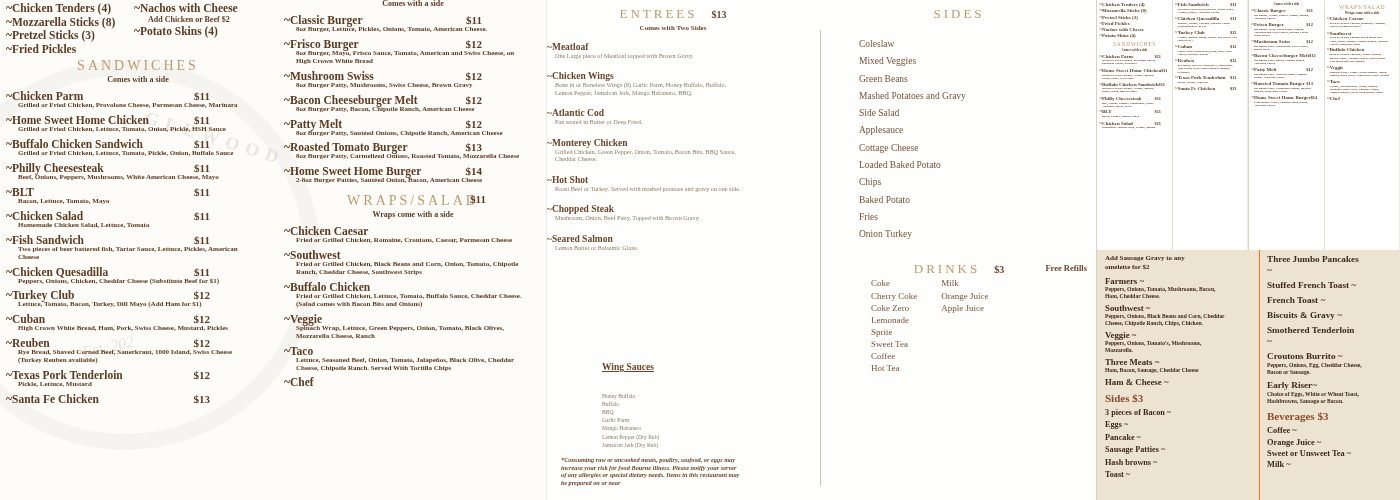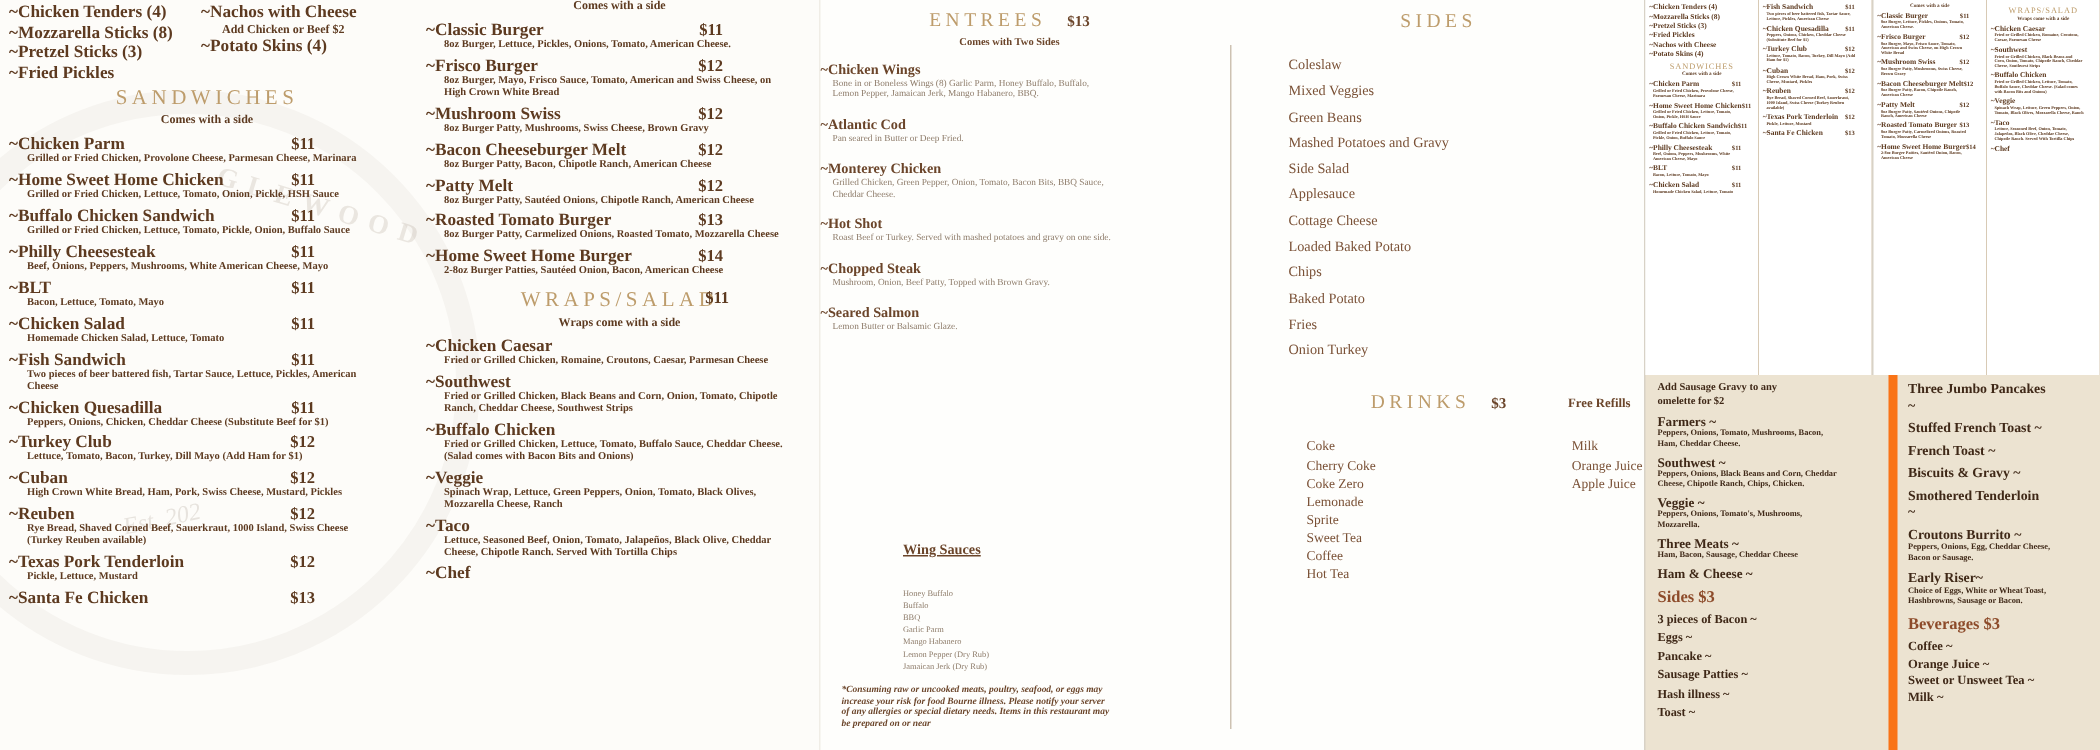--- a/index.html
+++ b/index.html
@@ -46,42 +46,42 @@
   .ws-title { font-size:9.5px; font-weight:bold; color:#6b452a; text-decoration:underline; margin-bottom:20px; }
   .ws-item { font-size:5.6px; color:#8d7b69; line-height:1.45; }
   .disclaimer { position:absolute; left:14px; top:452px; width:180px; font-size:6.3px; font-weight:bold; font-style:italic; color:#6b452a; line-height:1.22; }
   .divider-v { position:absolute; left:273px; top:30px; width:1px; height:456px; background:#cdc2b2; }
   .sides-col { position:absolute; left:276px; top:6px; width:272px; }
   .sides-col .e-title.center { display:block; text-align:center; margin-bottom:14px; }
   .sides-list { padding-left:36px; width:200px; }
   .side-item { font-size:9.5px; color:#7a5136; line-height:1.82; width:150px; }
   .drinks-head { position:relative; text-align:center; margin-top:16px; }
   .drinks-note { position:absolute; right:8px; top:4px; font-size:8.5px; font-weight:bold; color:#6b452a; }
-  .drinks-cols { display:flex; gap:24px; padding-left:48px; margin-top:14px; align-items:flex-start;justify-content:space-between; }
+  .drinks-cols { display:flex; gap:24px; padding-left:48px; align-items:flex-start; }
   .drink-item { font-size:9px; color:#7a5136; line-height:1.35; }
 
   
   .thumbs { position:absolute; left:1096px; top:0; width:304px; height:250px; display:flex; background:#fff; border-left:1px solid #d8d2c6; }
   .mini { flex:1; height:250px; overflow:hidden; position:relative; background:#fff; }
   .mini + .mini { border-left:1px solid #d8d2c6; }
   .mini-inner { width:244px; display:flex; transform:scale(0.62); transform-origin:0 0; }
   .mini-col { width:122px; min-height:404px; padding:3px 4px; border-right:1px solid #d5c6b0; }
   .m-app { font-size:8px; font-weight:bold; color:#5d3a20; line-height:1.25; }
   .m-head { font-size:9px; letter-spacing:1px; color:#bd9c6b; text-align:center; margin:3px 0 1px; }
   .m-sub { font-size:5.5px; font-weight:bold; color:#5d3a20; text-align:center; margin-bottom:3px; }
   .mini .mi { margin-bottom:3px; }
   .mini .mi-row { padding-right:14px; }
   .mini .mi-name { font-size:8px; }
   .mini .mi-price { font-size:7px; }
   .mini .mi-desc { font-size:4.6px; padding-left:4px; width:100px; line-height:1.15; }
 
   
   .breakfast { position:absolute; left:1096px; top:250px; width:304px; height:250px; background:#ece3d1; display:flex; border-left:1px solid #d8d2c6; overflow:hidden; }
   .bf-left { width:162px; padding:4px 4px 0 8px; }
-  .bf-right { flex:1; padding:4px 2px 0 7px; border-left:6px solid #f97316; }
+  .bf-right { flex:1; padding:4px 2px 0 7px; border-left:1px solid #f97316; }
   .bf-note { width:98px; font-size:7px; font-weight:bold; color:#3f2817; line-height:1.25; margin-bottom:4px; }
   .bf-item { margin-bottom:3px; }
   .bf-name { font-size:8.8px; font-weight:bold; color:#3f2817; line-height:1.15; }
   .bf-desc { font-size:5.6px; font-weight:600; color:#3f2817; width:120px; line-height:1.25; }
   .bf-head { font-size:11px; font-weight:bold; color:#8d4b2a; margin:5px 0 3px; }
   .bf-side { font-size:8.2px; font-weight:bold; color:#3f2817; line-height:1.52; }
   .bf-right .bf-name { width:94px; font-size:9.2px; line-height:1.2; }
   .bf-right .bf-item { margin-bottom:4px; }
   .bf-right .bf-desc { width:100px; }
   .bf-bev { font-size:8.4px; font-weight:bold; color:#3f2817; line-height:1.35; width:92px; }
@@ -308,20 +308,26 @@
     </div>
   </section>
 
   <section class="page-mid">
     <div class="entrees-col">
       <div class="e-head">
         <span class="e-title">ENTREES</span><span class="e-price">$13</span>
       </div>
       <div class="e-sub">Comes with Two Sides</div>
       <div class="e-list">
+          <div class="mi">
+            <div class="mi-row">
+              <span class="mi-name">~Meatloaf</span>
+            </div>
+            <div class="mi-desc">One Large piece of Meatloaf topped with Brown Gravy.</div>
+          </div>
           <div class="mi">
             <div class="mi-row">
               <span class="mi-name">~Chicken Wings</span>
             </div>
             <div class="mi-desc">Bone in or Boneless Wings (8) Garlic Parm, Honey Buffalo, Buffalo, Lemon Pepper, Jamaican Jerk, Mango Habanero, BBQ.</div>
           </div>
           <div class="mi">
             <div class="mi-row">
               <span class="mi-name">~Atlantic Cod</span>
             </div>
@@ -648,21 +654,21 @@
           <div class="bf-item">
             <div class="bf-name">Ham &amp; Cheese ~</div>
           </div>
         </div>
       <div class="bf-head">Sides $3</div>
       <div>
           <div class="bf-side">3 pieces of Bacon ~</div>
           <div class="bf-side">Eggs ~</div>
           <div class="bf-side">Pancake ~</div>
           <div class="bf-side">Sausage Patties ~</div>
-          <div class="bf-side">Hash illness ~</div>
+          <div class="bf-side">Hash browns ~</div>
           <div class="bf-side">Toast ~</div>
         </div>
     </div>
     <div class="bf-right">
       <div>
           <div class="bf-item">
             <div class="bf-name">Three Jumbo Pancakes ~</div>
           </div>
           <div class="bf-item">
             <div class="bf-name">Stuffed French Toast ~</div>

